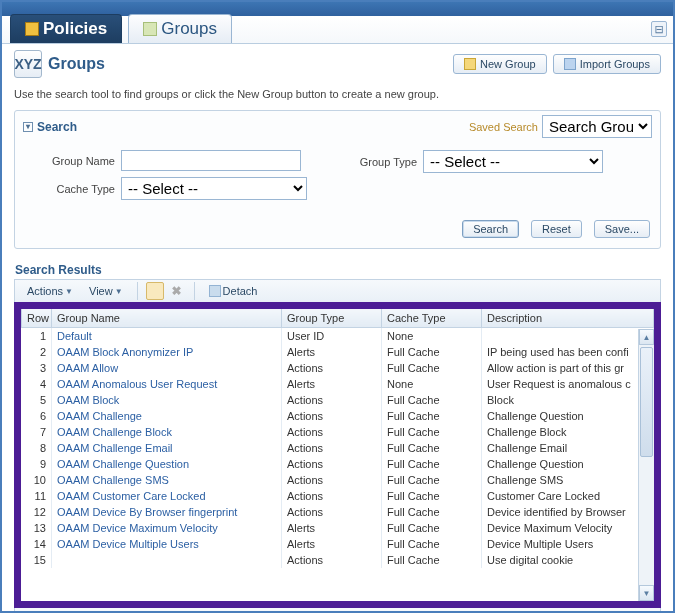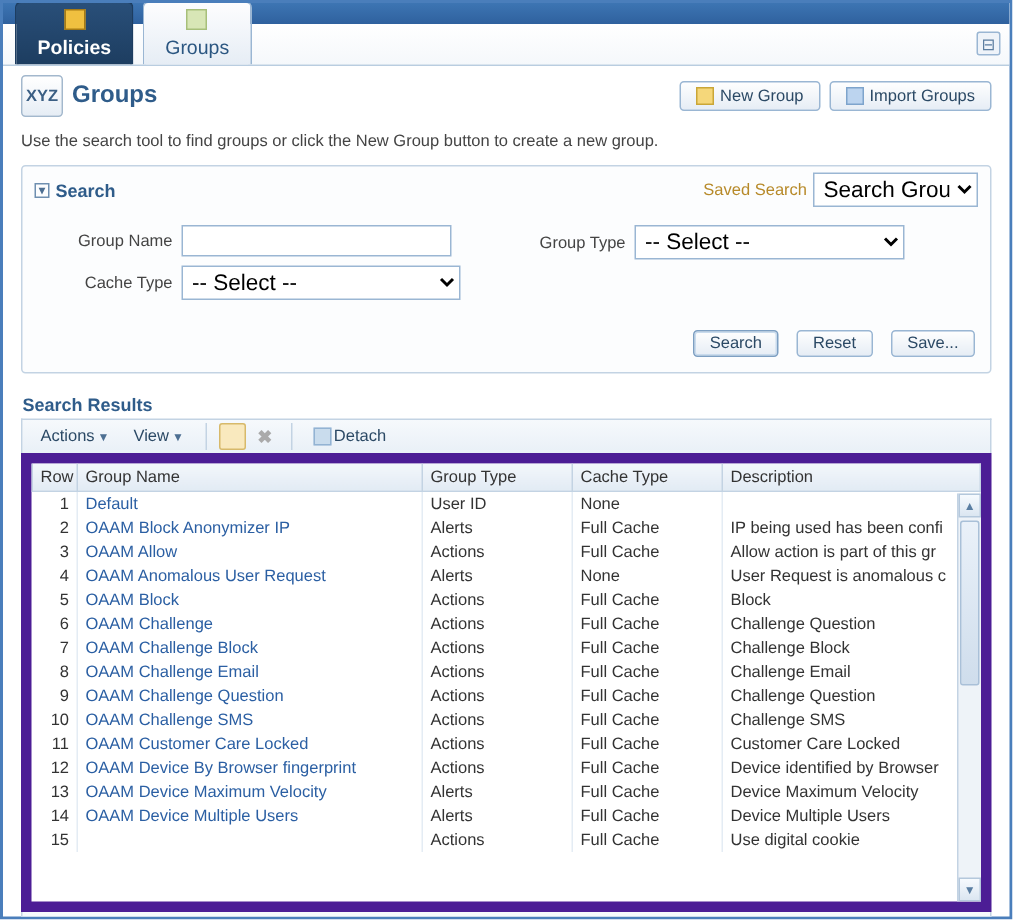--- a/index.html
+++ b/index.html
@@ -35,23 +35,22 @@
     display: flex;
     align-items: center;
     gap: 4px;
     padding: 4px 14px;
     border: 1px solid #9ab6d3;
     border-bottom: none;
     border-radius: 4px 4px 0 0;
     background: linear-gradient(#fdfdfe,#e6edf5);
     margin-right: 6px;
     cursor: pointer;
-    font-size: 13px;
+    font-size: 17px;
     color: #2b5681;
-    flex-direction: column;
   }
   .tab.active {
     background: linear-gradient(#294f79,#1d3d60);
     color: #fff;
     font-weight: bold;
     border-color: #1d3d60;
   }
   .tab-icon {
     width: 14px; height: 14px; display: inline-block;
     background: #f0c040; border: 1px solid #c09820;
@@ -68,21 +67,21 @@
   }
   .header-row {
     display:flex; align-items:center; justify-content:space-between;
     padding-bottom:6px;
   }
   .header-left { display:flex; align-items:center; gap:6px;}
   .title-icon {
     width:28px;height:28px;border:1px solid #a3b8cd;border-radius:3px;
     background:linear-gradient(#fff,#e6edf5);
     display:flex;align-items:center;justify-content:center;
-    font-size:11px;font-weight:bold;color:#3b5f84;
+    font-size:14px;font-weight:bold;color:#3b5f84;
   }
   .page-title { font-size:16px; color:#2f5c8a; font-weight:bold; }
   .btn {
     display:flex; align-items:center; gap:4px;
     padding:3px 10px;
     border:1px solid #9ab6d3; border-radius:3px;
     background:linear-gradient(#fefefe,#e6edf5);
     cursor:pointer; font-size:11px; color:#2b4965;
   }
   .btn + .btn { margin-left:6px; }

